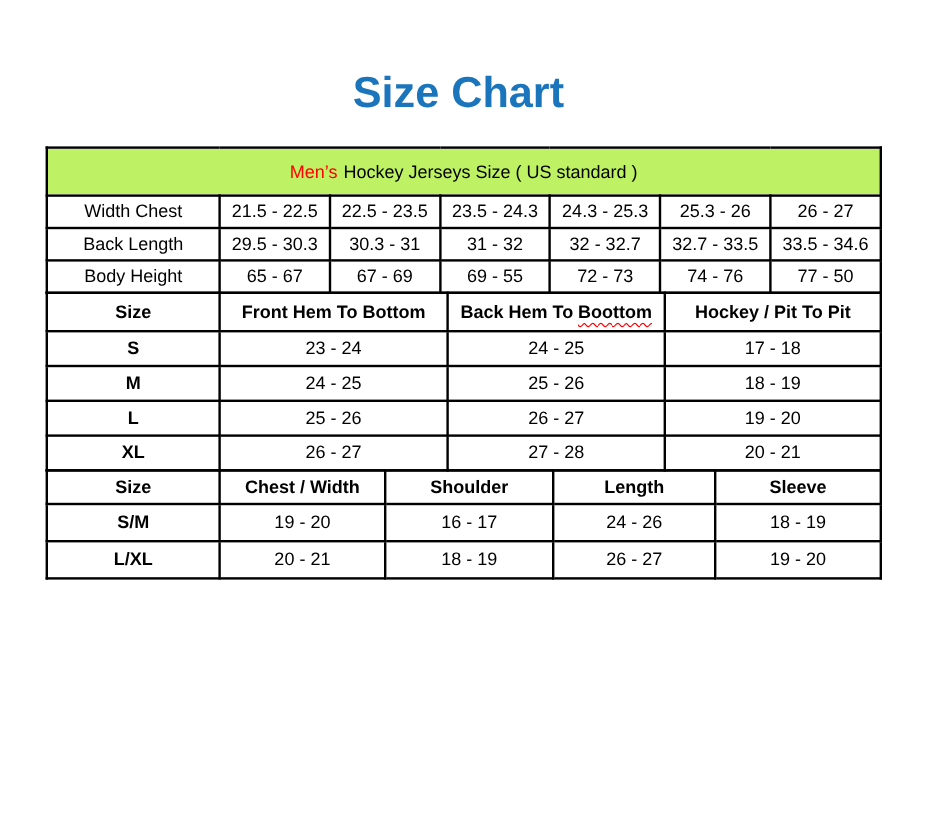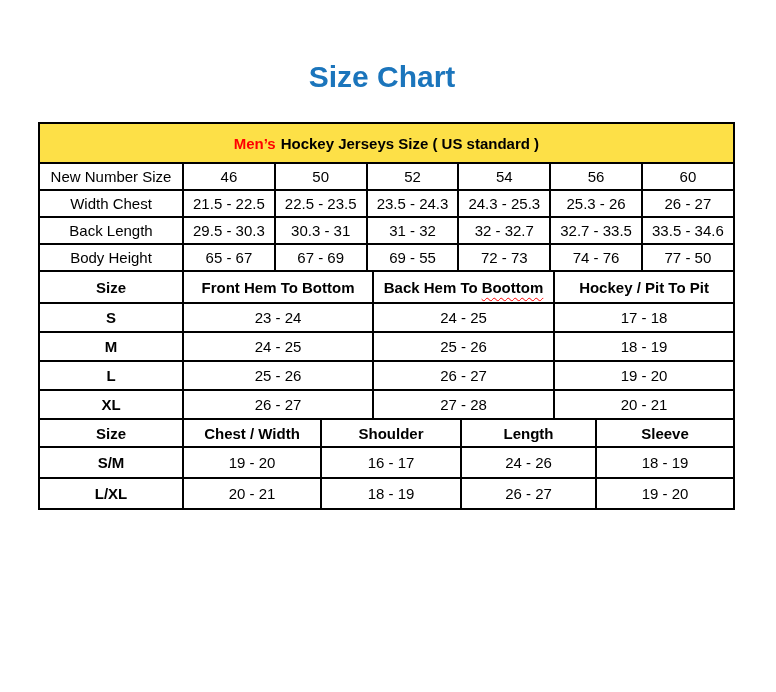--- a/index.html
+++ b/index.html
@@ -3,34 +3,34 @@
 <meta charset="utf-8">
 <style>
   html, body { margin: 0; padding: 0; background: #ffffff; }
   .page {
     width: 776px; height: 692px; overflow: hidden; background: #ffffff;
     font-family: "Liberation Sans", "DejaVu Sans", sans-serif;
     color: #000000; box-sizing: border-box; padding-top: 60px;
   }
   .title {
     margin: 0 12px 28px 0; text-align: center;
-    font-size: 30px; line-height: 34px; font-weight: 700; color: #1B75BC;
+    font-size: 36px; line-height: 34px; font-weight: 700; color: #1B75BC;
     letter-spacing: 0px;
   }
   .chart { margin-left: 38px; width: 695px; }
   table.tbl {
     border-collapse: collapse; table-layout: fixed; width: 695px;
   }
   table.tbl + table.tbl { margin-top: -2px; }
   .tbl td, .tbl th {
     border: 2px solid #000000; text-align: center; vertical-align: middle;
     padding: 0 2px; font-size: 15px; overflow: hidden; white-space: nowrap;
   }
   .section-bar {
-    background: #fde047; font-weight: 700; font-size: 17px;
+    background: #bef264; font-weight: 400; font-size: 17px;
   }
   .section-bar .hl { color: #FF0000; }
   .section-bar .rest { color: #000000; margin-left: 5px; }
   .tbl th { font-weight: 700; }
   .tbl td.row-label { font-weight: 400; }
   .tbl td.row-label-bold { font-weight: 700; }
   .tbl td.val { font-weight: 400; }
   
   .mens .section-bar   { height: 38px; }
   .mens th             { height: 25px; }
@@ -65,29 +65,20 @@
           <col style="width:91.8px">
         <col style="width:91.8px">
           <col style="width:91.8px">
           <col style="width:91.8px">
       </colgroup>
       <tbody>
           <tr>
         <td colspan="7" class="section-bar">
           <span class="hl">Men’s</span><span class="rest">Hockey Jerseys Size ( US standard )</span>
         </td>
-      </tr>
-      <tr>
-        <td class="row-label">New Number Size</td>
-        <td class="val">46</td>
-        <td class="val">50</td>
-        <td class="val">52</td>
-        <td class="val">54</td>
-        <td class="val">56</td>
-        <td class="val">60</td>
       </tr>
       <tr>
         <td class="row-label">Width Chest</td>
         <td class="val">21.5 - 22.5</td>
         <td class="val">22.5 - 23.5</td>
         <td class="val">23.5 - 24.3</td>
         <td class="val">24.3 - 25.3</td>
         <td class="val">25.3 - 26</td>
         <td class="val">26 - 27</td>
       </tr>

